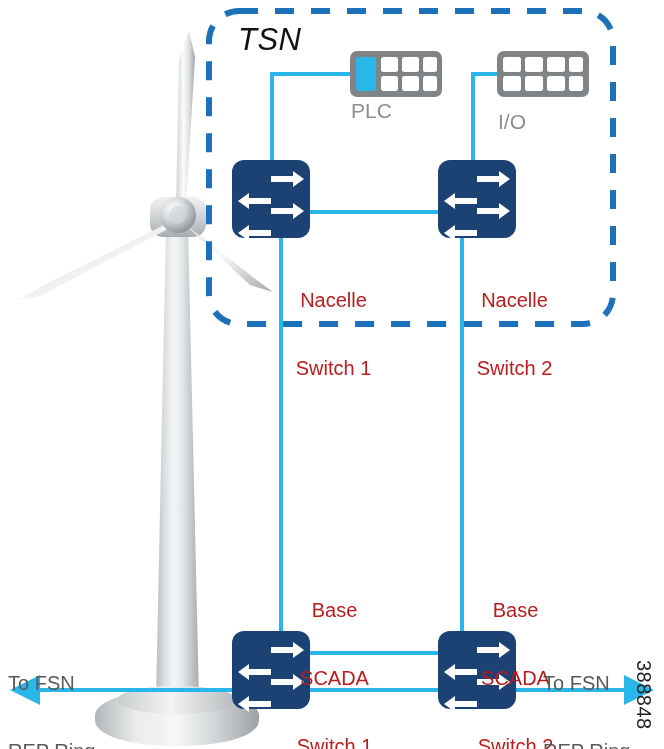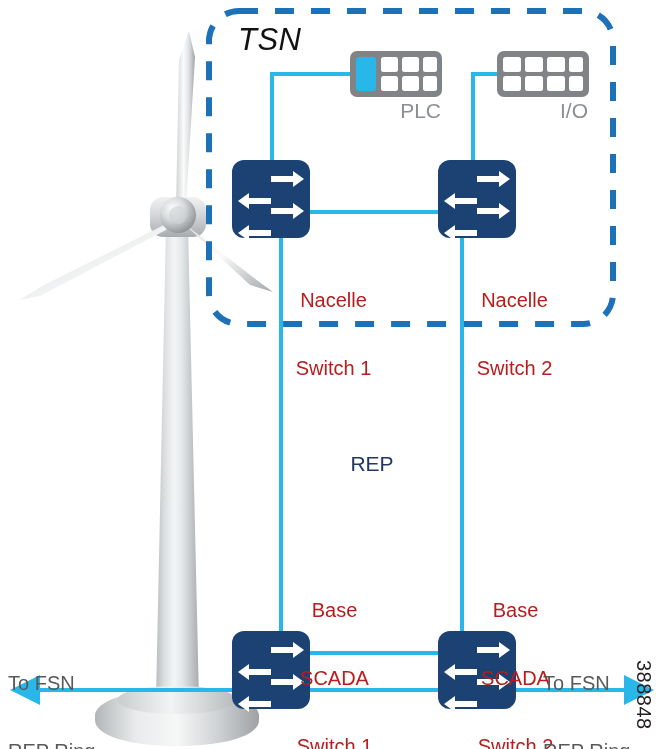--- a/index.html
+++ b/index.html
@@ -33,21 +33,21 @@
   .tsn-label {
     font-style: italic;
     font-size: 31px;
     color: #121212;
     font-family: "Liberation Sans", sans-serif;
     letter-spacing: 0.5px;
   }
   .dev-label {
     font-size: 21px;
     color: #8b8f93;
-    text-align: right;
+    text-align: left;
   }
   .sw-label {
     font-size: 20px;
     color: #b91c1c;
     text-align: center;
   }
   .rep-label {
     font-size: 21px;
     color: #1f3864;
     text-align: center;
@@ -222,34 +222,33 @@
         <path d="M477 679 h22 v-5 l11 8 -11 8 v-5 h-22 z"></path>
         <path d="M504 701 h-22 v-5 l-11 8 11 8 v-5 h22 z" transform="translate(-27,0)"></path>
       </g>
     </g>
   </svg>
 
   <div class="txt tsn-label" style="left:238px; top:22px;">TSN</div>
 
   <div class="txt dev-label" style="left:351px; top:99px; width:90px;">PLC</div>
 
-  <div class="txt dev-label" style="left:498px; top:99px; width:90px;">I/O</div>
+  <div class="txt dev-label" style="left:498px; top:110px; width:90px;">I/O</div>
 
   <div class="txt sw-label" style="left:271px; top:243px; width:125px;">
     <div>Nacelle</div>
     <div>Switch 1</div>
   </div>
 
   <div class="txt sw-label" style="left:452px; top:243px; width:125px;">
     <div>Nacelle</div>
     <div>Switch 2</div>
   </div>
 
   <div class="txt rep-label" style="left:310px; top:404px; width:124px;">
-    <div>REP</div>
   </div>
 
   <div class="txt sw-label" style="left:272px; top:553px; width:125px;">
     <div>Base</div>
     <div>SCADA</div>
     <div>Switch 1</div>
   </div>
 
   <div class="txt sw-label" style="left:453px; top:553px; width:125px;">
     <div>Base</div>

